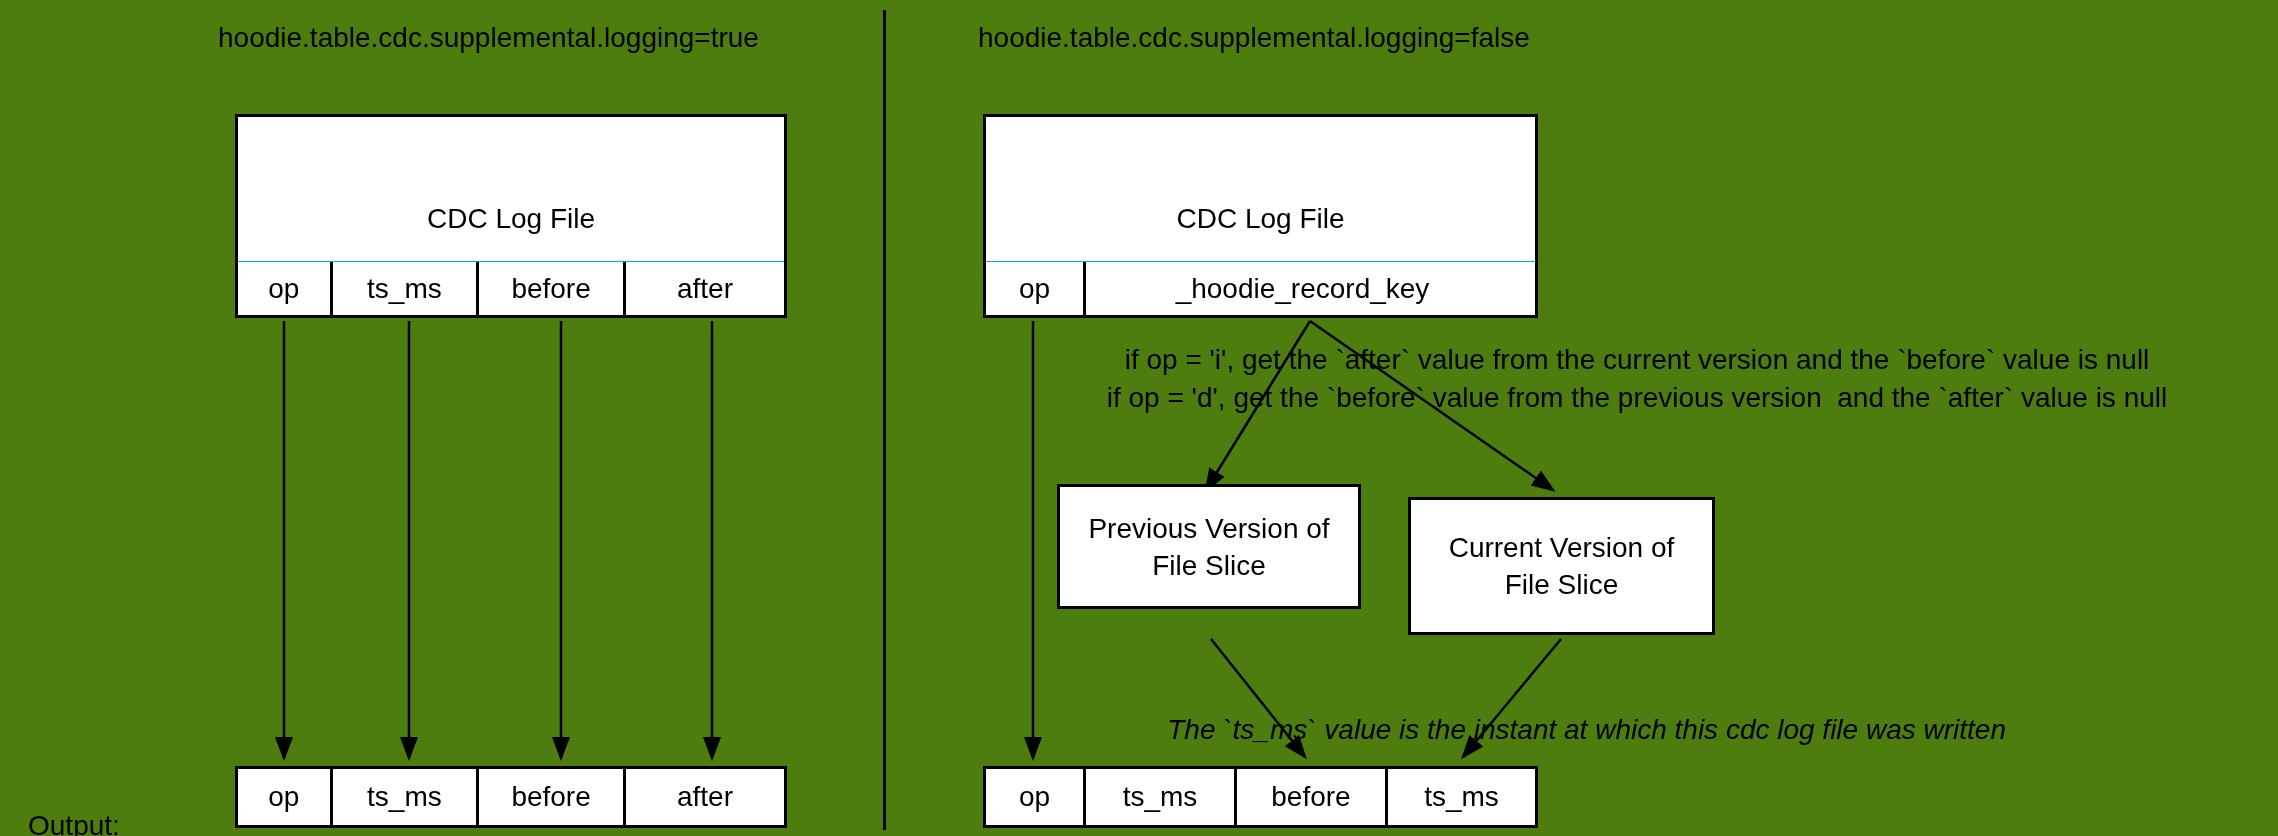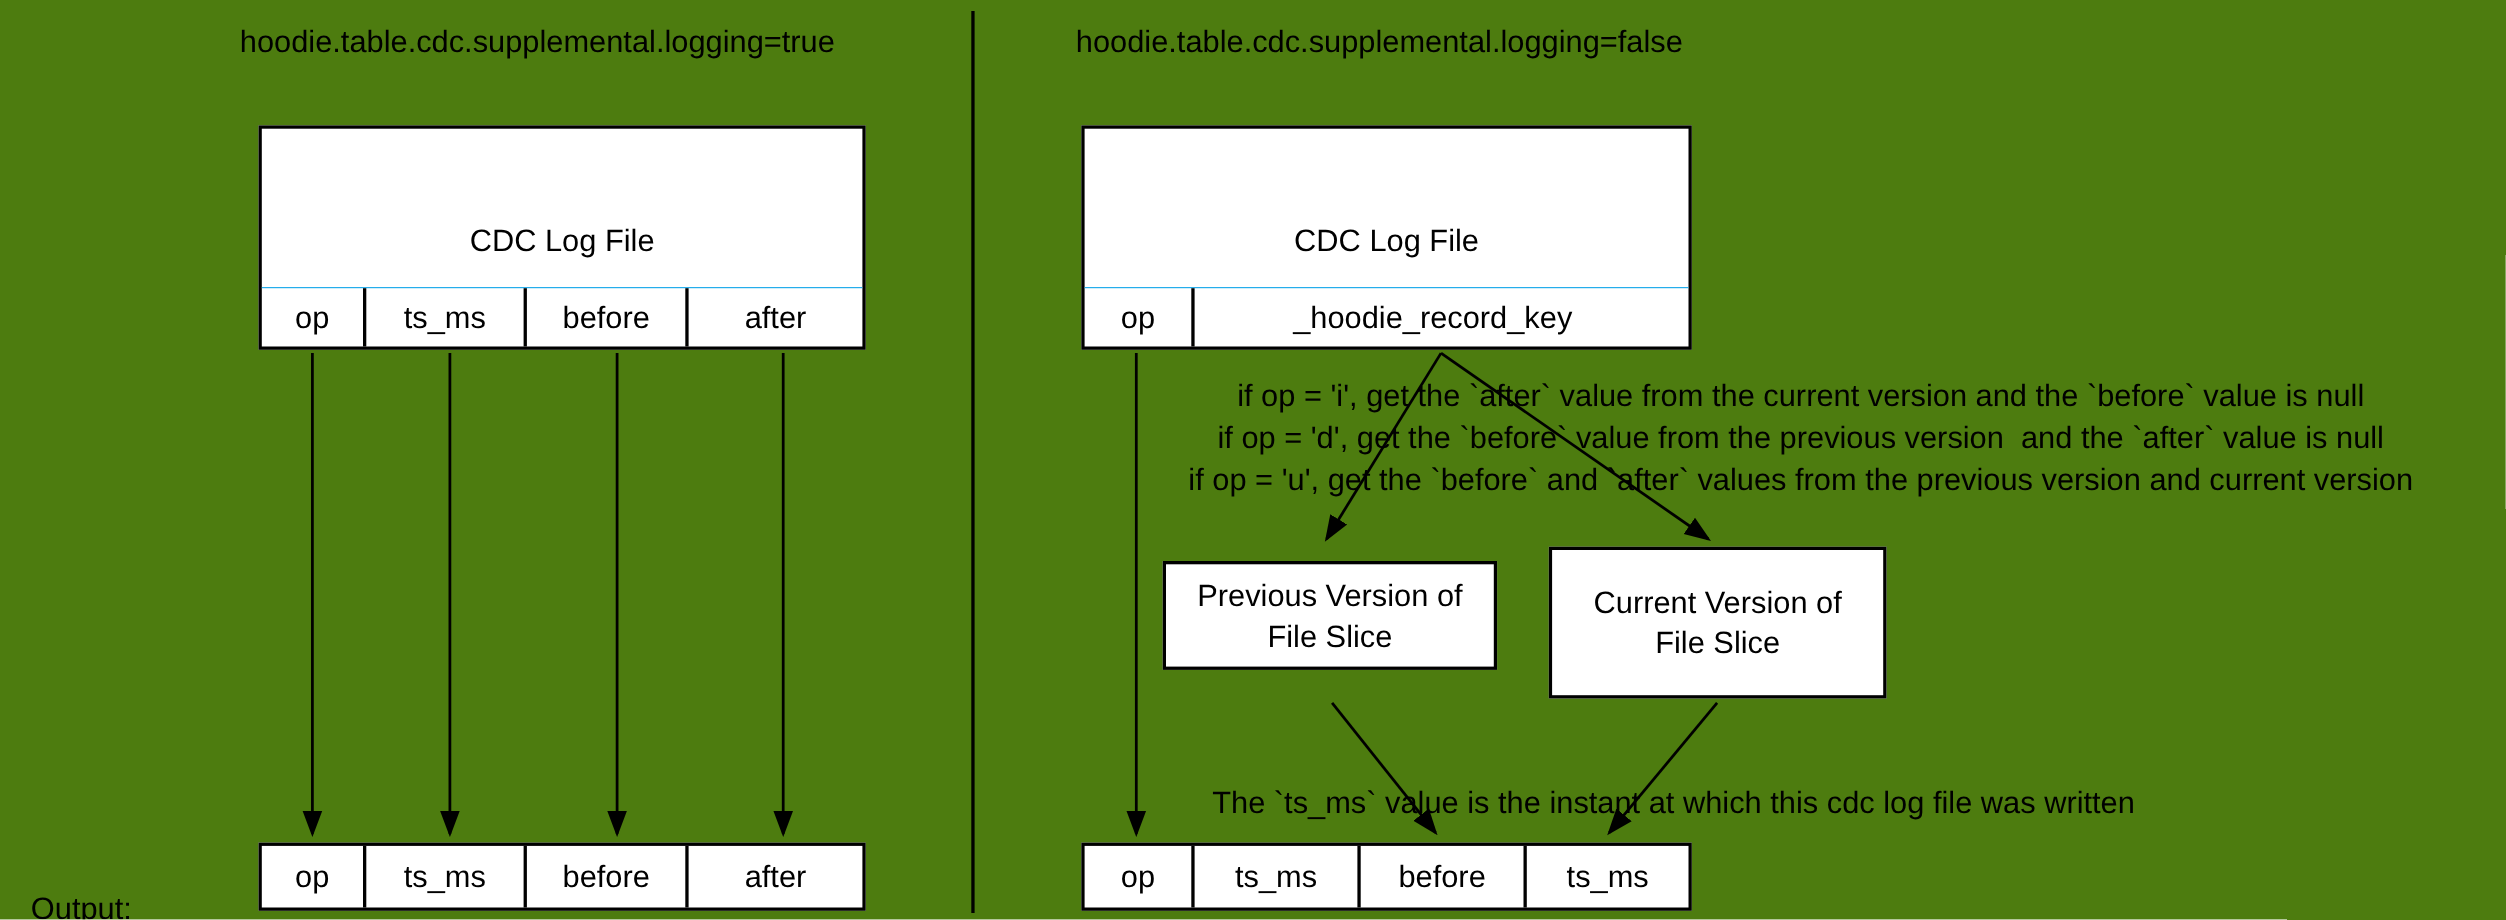--- a/index.html
+++ b/index.html
@@ -48,21 +48,21 @@
   .slicebox{
     position:absolute;
     border:3px solid #000000;
     box-sizing:border-box;
     display:flex;flex-direction:column;
     align-items:center;justify-content:center;
     text-align:center;
     line-height:37px;
     background:#ffffff;
   }
-  .note{position:absolute;text-align:left;white-space:pre;}
+  .note{position:absolute;text-align:right;white-space:pre;font-style:italic;}
   .outlabel{
     position:absolute;
     display:flex;align-items:center;
   }
   svg.arrows{position:absolute;left:0;top:0;pointer-events:none;}
 
   
   .lc1{width:95px;} .lc2{width:152px;} .lc3{width:152px;} .lc4{width:167px;}
   
   .rc1{width:97px;} .rc2{width:436px;}
@@ -124,24 +124,23 @@
     <div class="tbox-header" style="height:145px;">CDC Log File</div>
     <div class="trow" style="height:53px;">
       <div class="cell rc1">op</div>
       <div class="cell rc2">_hoodie_record_key</div>
     </div>
   </div>
 
   <div class="iflines" style="left:1012px;top:341px;width:1250px;">
     <div class="ifline">if op = 'i', get the `after` value from the current version and the `before` value is null</div>
     <div class="ifline">if op = 'd', get the `before` value from the previous version  and the `after` value is null</div>
-    <div class="ifline">if op = 'u', get the `before` and `after` values from the previous version and current version</div>
   </div>
 
-  <div class="slicebox" style="left:1057px;top:510px;width:304px;height:99px;">
+  <div class="slicebox" style="left:1057px;top:484px;width:304px;height:125px;">
     <span>Previous Version of</span>
     <span>File Slice</span>
   </div>
 
   <div class="slicebox" style="left:1408px;top:497px;width:307px;height:138px;">
     <span>Current Version of</span>
     <span>File Slice</span>
   </div>
 
   <div class="note" style="left:1102px;top:714px;width:904px;">The `ts_ms` value is the instant at which this cdc log file was written</div>

